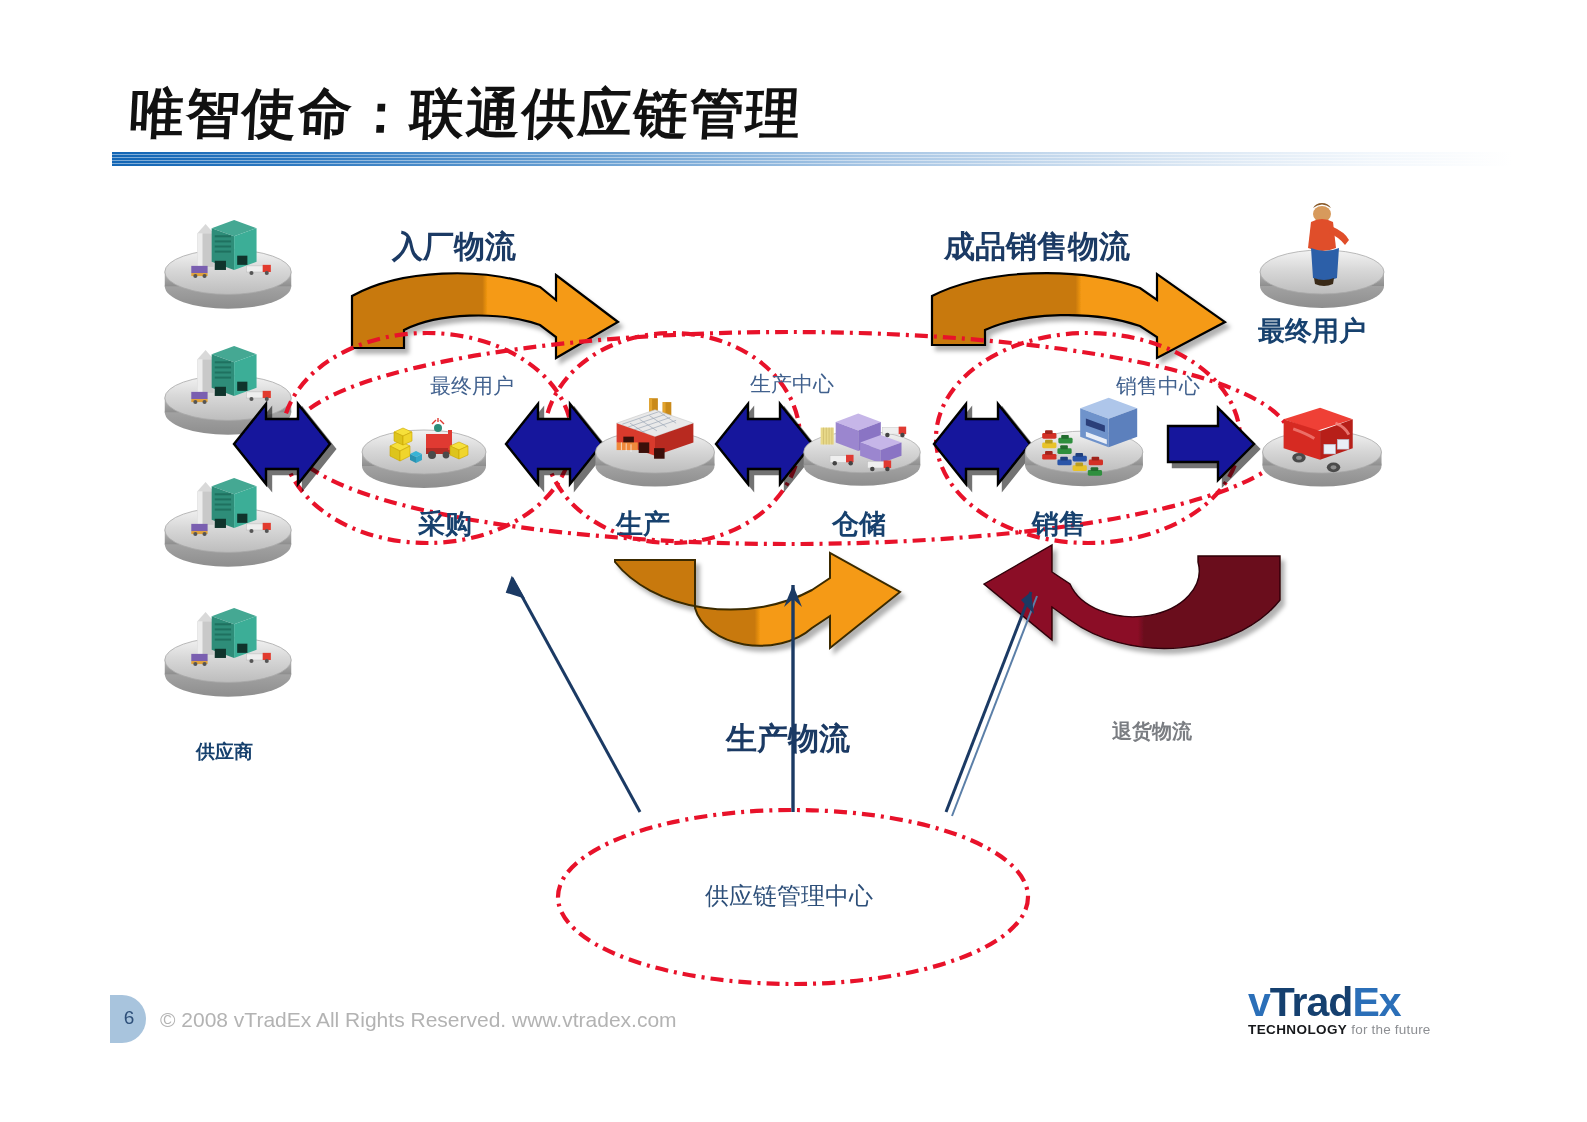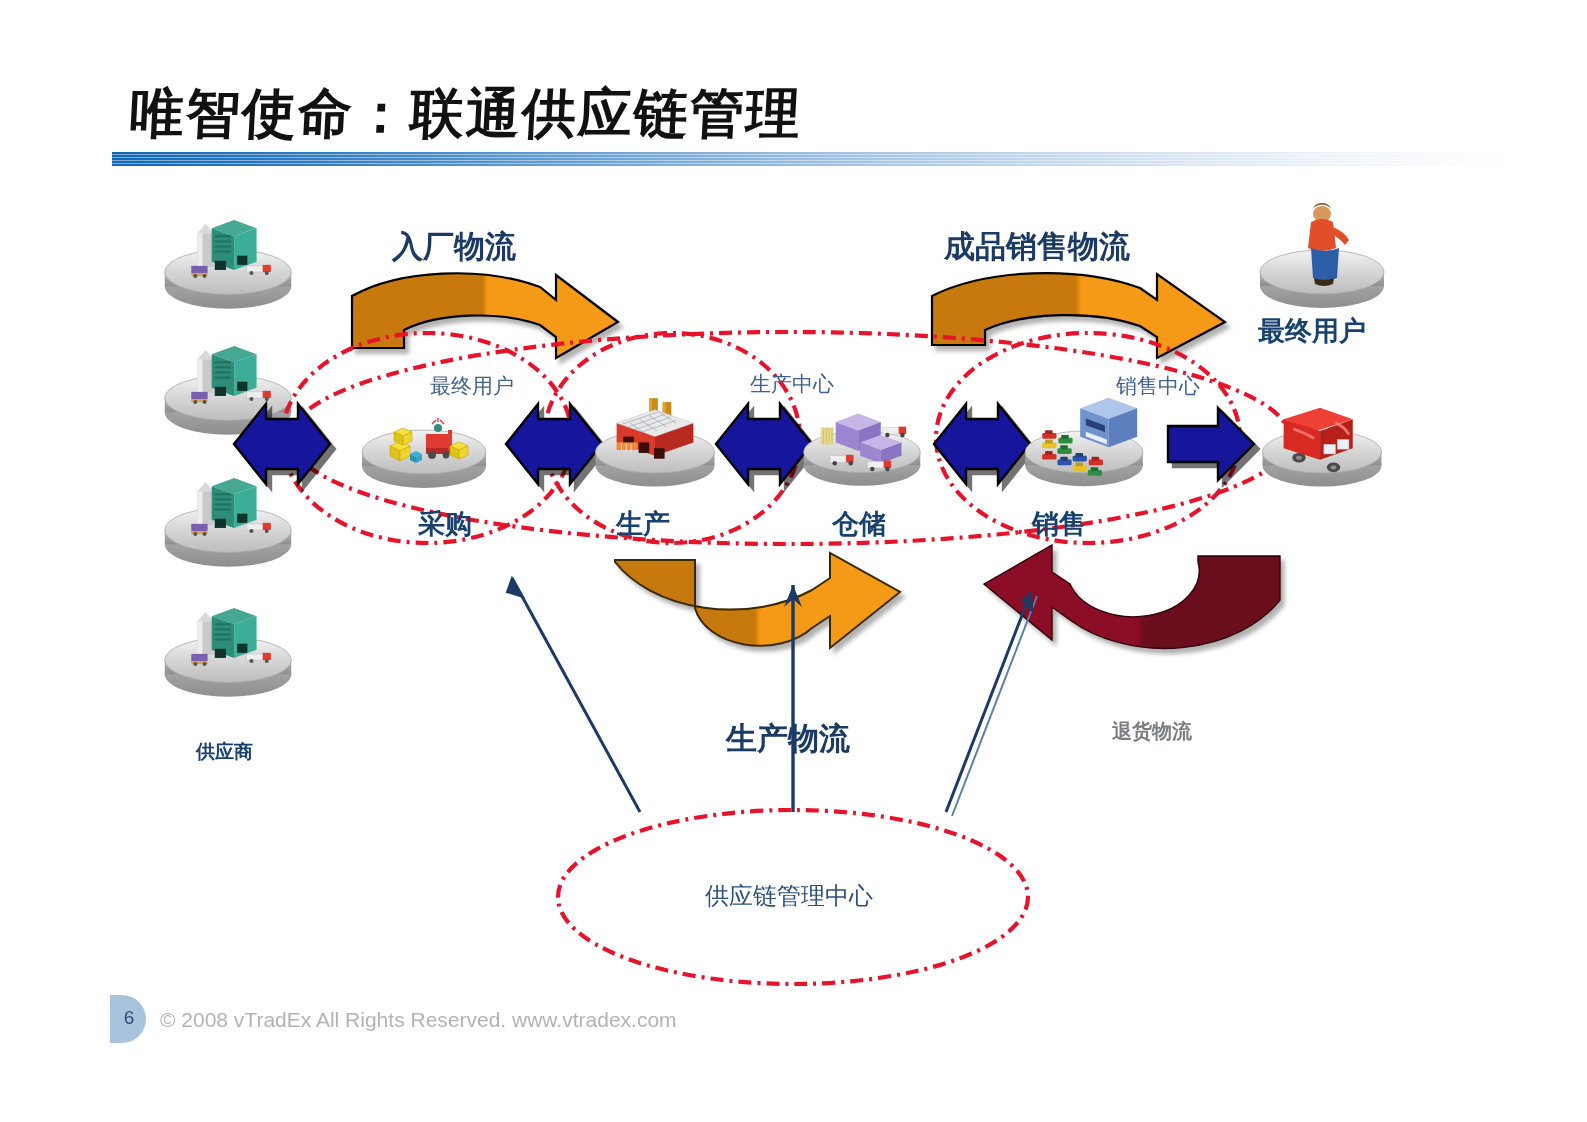--- a/index.html
+++ b/index.html
@@ -443,14 +443,18 @@
 
   <div class="lab lab-stage" style="left:1258px;top:313px;">最终用户</div>
   <div class="lab lab-sup" style="left:196px;top:730px;margin-top:9px;">供应商</div>
 
   <div class="lab lab-scm" style="left:705px;top:880px;">供应链管理中心</div>
 
   <div class="page-badge"></div>
   <div class="page-num">6</div>
   <div class="copyright">© 2008 vTradEx All Rights Reserved.   www.vtradex.com</div>
 
+  <div class="logo-wrap">
+    <div class="logo-main"><span class="lw">v</span><span class="dk">Trad</span><span class="lw">Ex</span></div>
+    <div class="logo-sub"><span class="tech">TECHNOLOGY</span><span class="fut"> for the future</span></div>
+  </div>
 
 </div>
 
 </body></html>

